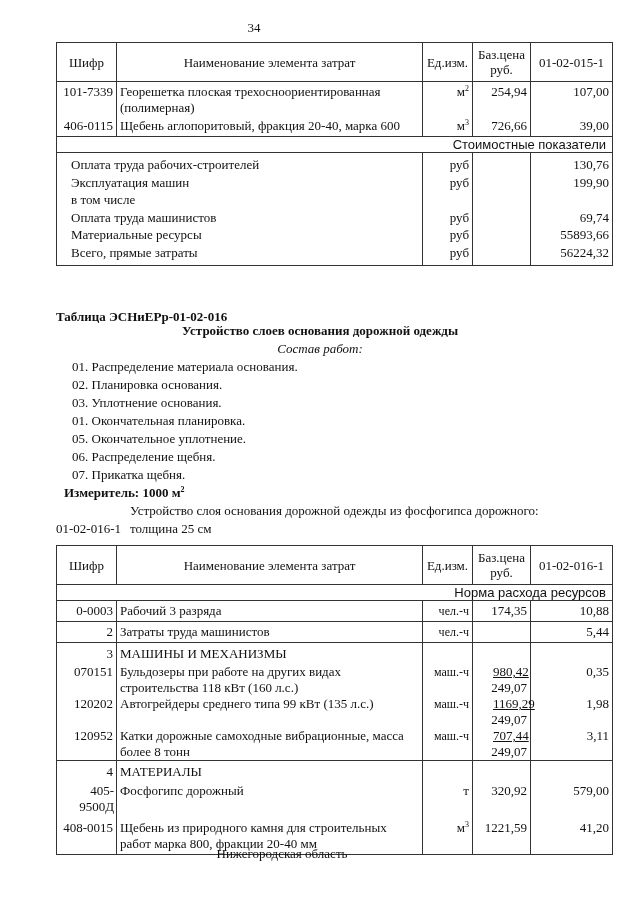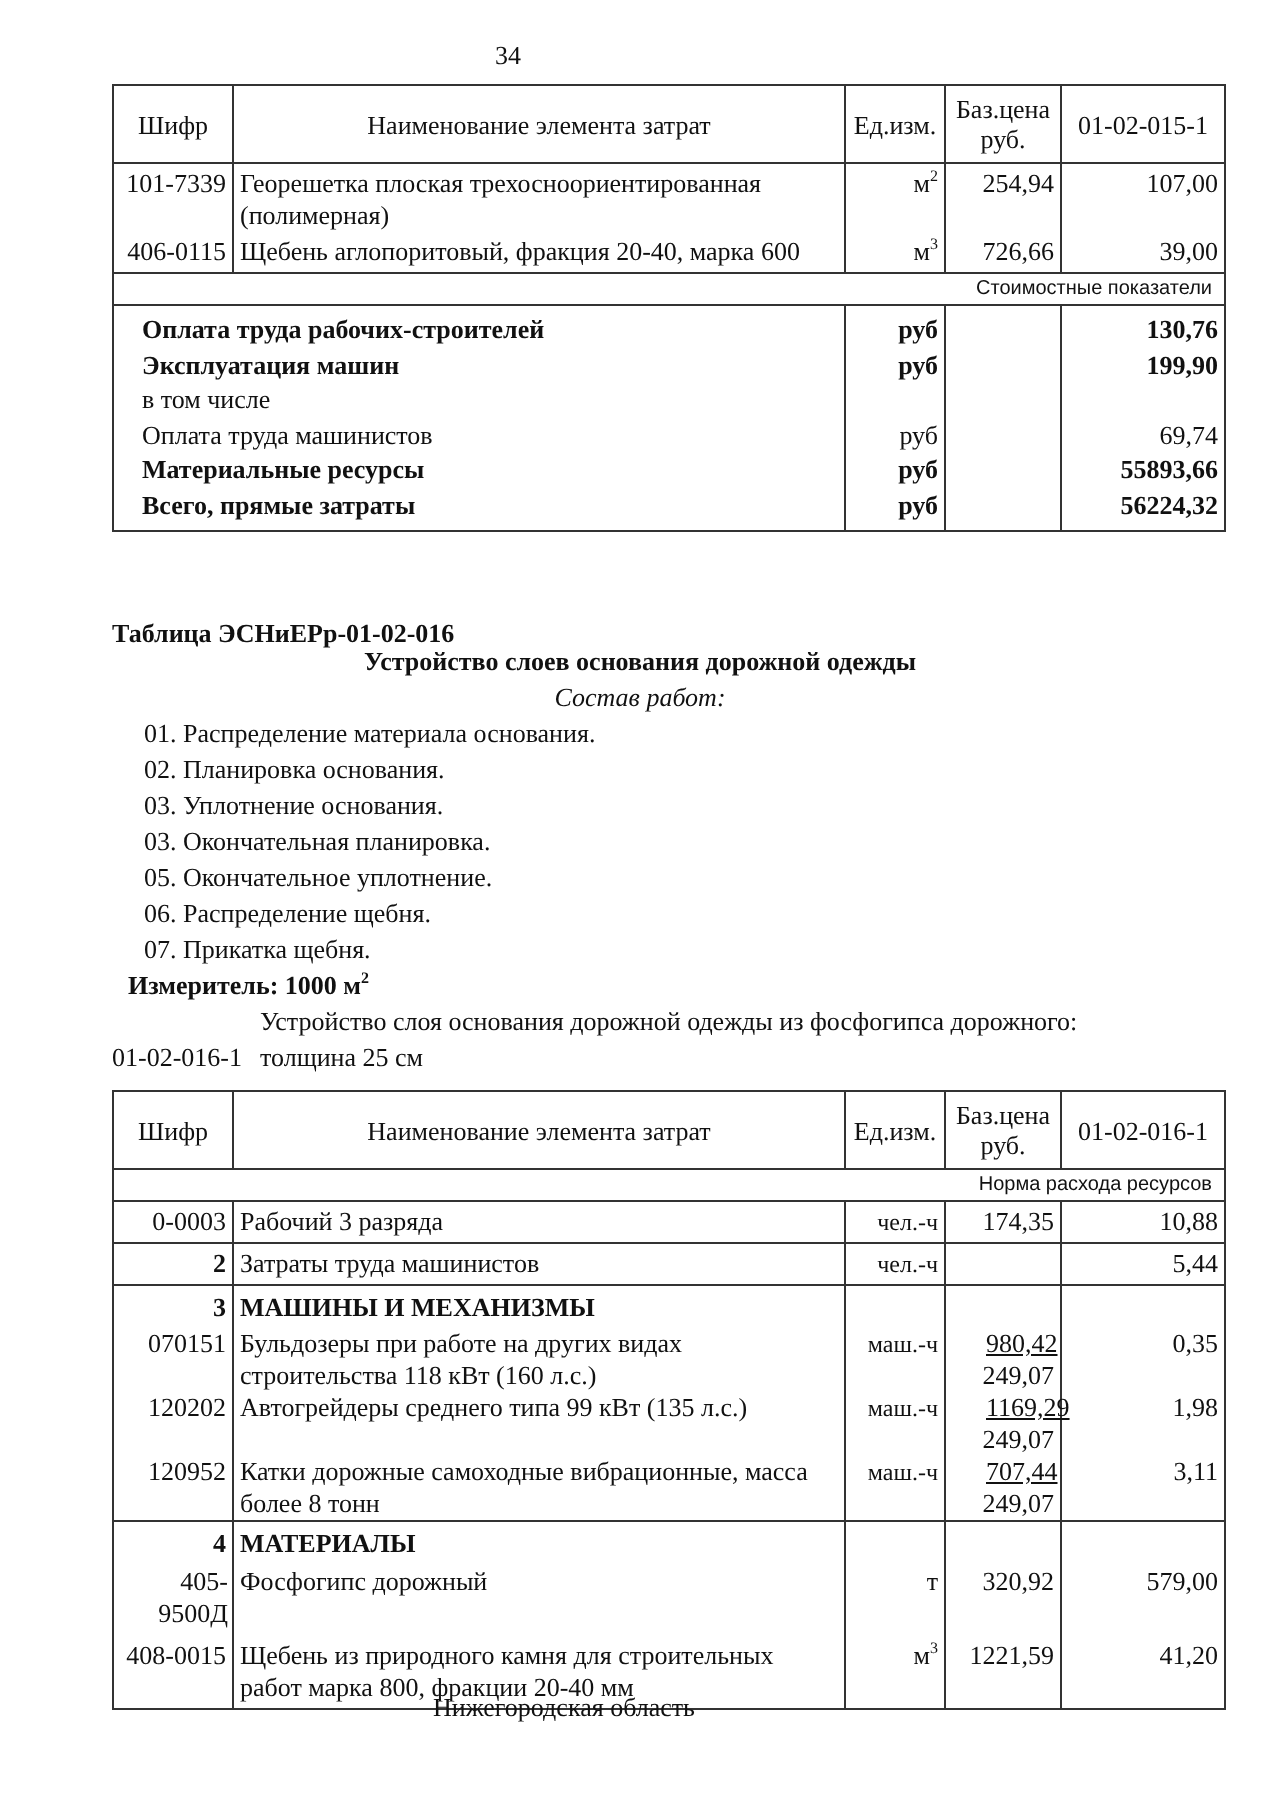--- a/index.html
+++ b/index.html
@@ -3,25 +3,25 @@
 <meta charset="utf-8">
 <style>
   html, body { margin: 0; padding: 0; background: #fff; }
   body { width: 640px; height: 905px; position: relative; overflow: hidden;
          font-family: "Liberation Serif", "DejaVu Serif", serif; color: #111; font-size: 13px; }
   .abs { position: absolute; }
   .page-num { top: 20px; left: 0; width: 508px; text-align: center; font-size: 13px; }
   table { border-collapse: collapse; position: absolute; left: 56px; width: 556px; table-layout: fixed; }
   td { border-left: 1px solid #333; border-right: 1px solid #333; padding: 0 3px; vertical-align: top; font-size: 13px; line-height: 16px; }
   tr.head td { border-top: 1px solid #333; border-bottom: 1px solid #333; vertical-align: middle; text-align: center; height: 38px; line-height: 15px; }
-  tr.note td { border-top: 1px solid #333; border-bottom: 1px solid #333; text-align: right; font-family: "Liberation Sans", "DejaVu Sans", sans-serif; font-size: 10px; height: 15px; line-height: 15px; padding-right: 6px; }
+  tr.note td { border-top: 1px solid #333; border-bottom: 1px solid #333; text-align: right; font-family: "Liberation Sans", "DejaVu Sans", sans-serif; font-size: 13px; height: 15px; line-height: 15px; padding-right: 6px; }
   tr.sepb td { border-bottom: 1px solid #333; }
   .c { text-align: right; }
   .r { text-align: right; }
-  .b { font-weight: bold; margin-top: 20px; }
+  .b { font-weight: normal; margin-top: 20px; }
   .u { text-decoration: underline; margin-left: 17px; }
   sup { font-size: 8px; line-height: 0; }
   .t1 { top: 42px; }
   .t2 { top: 545px; }
   .tot td.name { padding-left: 14px; }
   .tot td { line-height: 17.5px; }
   .text { font-size: 13px; line-height: 18px; }
   .heading { font-weight: bold; }
   .footer { top: 846px; left: 0; width: 564px; text-align: center; font-size: 13px; }
 </style>
@@ -102,21 +102,21 @@
 </tbody>
   </table>
 
 <div class="abs text heading" style="top:308px;left:56px">Таблица  ЭСНиЕРр-01-02-016</div>
 <div class="abs text heading" style="top:322px;left:0;width:640px;text-align:center">Устройство слоев основания дорожной одежды</div>
 <div class="abs text" style="top:340px;left:0;width:640px;text-align:center;font-style:italic">Состав работ:</div>
 <div class="abs text" style="top:358px;left:72px">
   <div>01. Распределение материала основания.</div>
   <div>02. Планировка основания.</div>
   <div>03. Уплотнение основания.</div>
-  <div>03. Окончательная планировка.</div>
+  <div>01. Окончательная планировка.</div>
   <div>05. Окончательное уплотнение.</div>
   <div>06. Распределение щебня.</div>
   <div>07. Прикатка щебня.</div>
 </div>
 <div class="abs text heading" style="top:484px;left:64px"><span>Измеритель: 1000 м</span><sup>2</sup></div>
 <div class="abs text" style="top:502px;left:130px">Устройство слоя основания дорожной одежды из фосфогипса дорожного:</div>
 <div class="abs text" style="top:520px;left:56px">01-02-016-1</div>
 <div class="abs text" style="top:520px;left:130px">толщина 25 см</div>
 
 <table class="t2">

